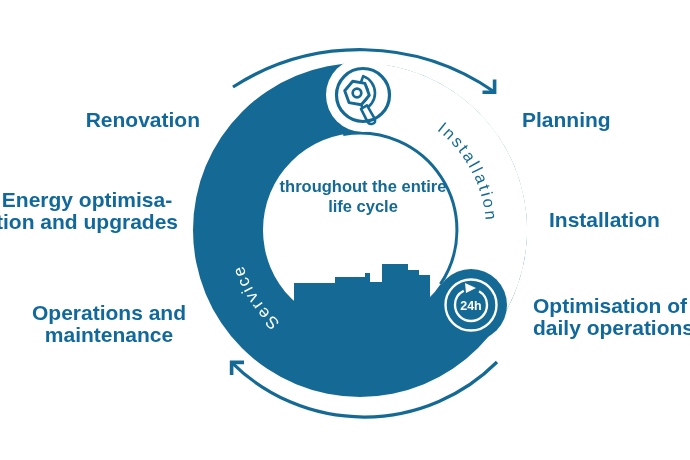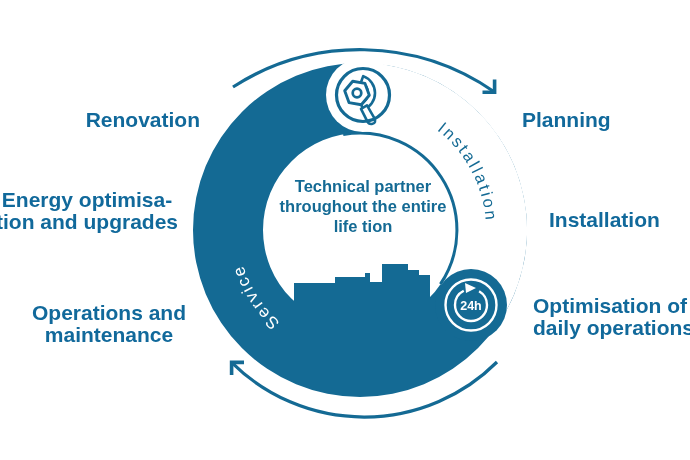--- a/index.html
+++ b/index.html
@@ -91,23 +91,22 @@
 
     <text class="curved-install">
       <textPath href="#arcInstall" startOffset="10">Installation</textPath>
     </text>
     <text class="curved-service">
       <textPath href="#arcService" startOffset="6">Service</textPath>
     </text>
   </svg>
 
   <div class="center-title">
-    <span class="line">Technical partner</span>
     <span class="line">throughout the entire</span>
-    <span class="line">life tion</span>
+    <span class="line">life cycle</span>
   </div>
 
   <div class="lbl right-align" style="right:490px;top:109px;">
     <span class="line">Renovation</span>
   </div>
   <div class="lbl right-align" style="right:512px;top:189px;">
     <span class="line">Energy optimisa-</span>
     <span class="line">tion and upgrades</span>
   </div>
   <div class="lbl" style="left:522px;top:109px;">

